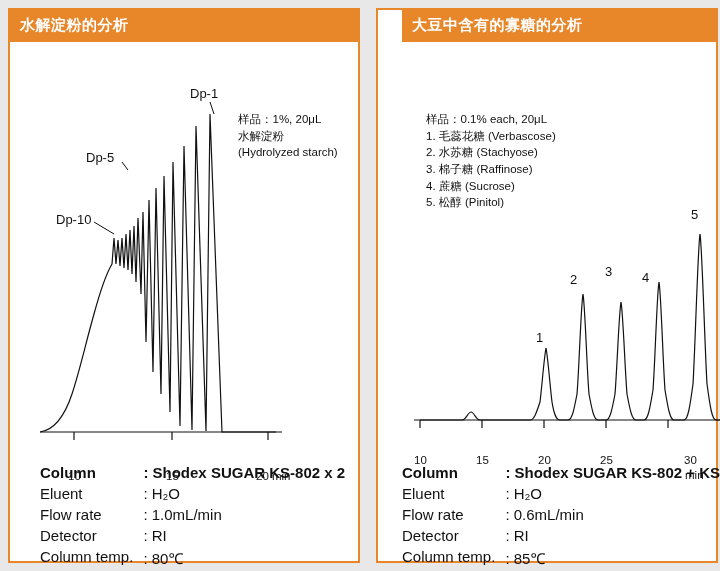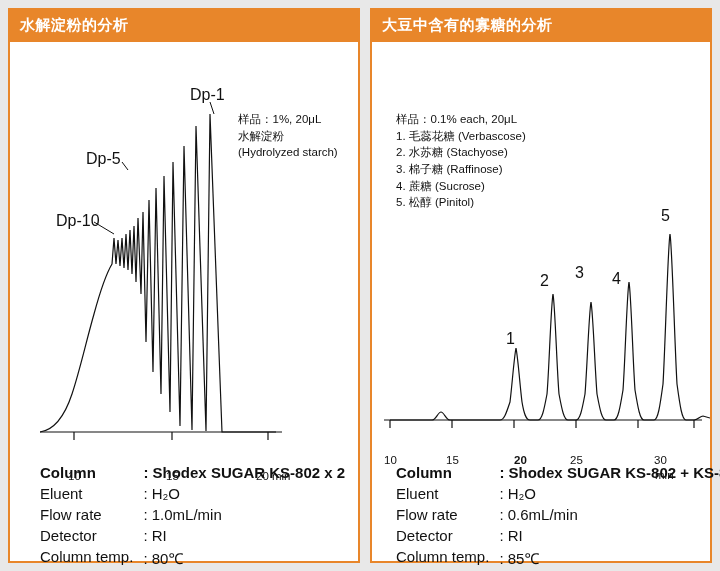--- a/index.html
+++ b/index.html
@@ -4,33 +4,33 @@
 <style>
   html,body{margin:0;padding:0;}
   body{
     width:720px;height:571px;
     background:#e8e8e8;
     font-family:"Liberation Sans", sans-serif;
     overflow:hidden;
   }
   .wrap{
     display:flex;
-    gap:10px;
+    gap:16px;
     padding:8px 8px;
     box-sizing:border-box;
     width:720px;height:571px;
   }
   .panel{
     background:#ffffff;
     border:2px solid #e8862a;
     box-sizing:border-box;
     position:relative;
   }
   .panel.left{width:352px;}
-  .panel.right{width:342px;}
+  .panel.right{width:342px;padding-left:24px;}
   .panel-title{
     background:#e8862a;
     color:#ffffff;
     font-size:15px;
     font-weight:bold;
     padding:6px 10px 7px 10px;
     letter-spacing:0.5px;
   }
   .chart-area{position:relative;}
   .note{
@@ -38,21 +38,21 @@
     font-size:11.5px;
     color:#111;
     line-height:1.45;
     white-space:pre-line;
     margin-top:25px;
   }
   .note-left{left:228px;top:44px;}
   .note-right{left:24px;top:44px;}
   .pk-label{
     position:absolute;
-    font-size:16px;
+    font-size:13px;
     color:#111;
   }
   .axis-num{
     position:absolute;
     font-size:11.5px;
     color:#111;
   }
   table.specs{
     border-collapse:collapse;
     font-size:15px;
@@ -206,21 +206,21 @@
         <line x1="18" y1="378" x2="18" y2="386" stroke="#111" stroke-width="1.2"></line>
         <line x1="80" y1="378" x2="80" y2="386" stroke="#111" stroke-width="1.2"></line>
         <line x1="142" y1="378" x2="142" y2="386" stroke="#111" stroke-width="1.2"></line>
         <line x1="204" y1="378" x2="204" y2="386" stroke="#111" stroke-width="1.2"></line>
         <line x1="266" y1="378" x2="266" y2="386" stroke="#111" stroke-width="1.2"></line>
         <line x1="322" y1="378" x2="322" y2="386" stroke="#111" stroke-width="1.2"></line>
       </svg>
 
       <div class="axis-num" style="left:12px;top:412px;">10</div>
       <div class="axis-num" style="left:74px;top:412px;">15</div>
-      <div class="axis-num" style="left:142px;top:412px;font-weight:bold;">20</div>
+      <div class="axis-num" style="left:136px;top:412px;">20</div>
       <div class="axis-num" style="left:198px;top:412px;">25</div>
       <div class="axis-num" style="left:282px;top:412px;">30</div>
       <div class="axis-num" style="left:283px;top:427px;">min</div>
     </div>
 
     <table class="specs specs-right">
       <tbody>
           <tr class="hdr">
         <td class="k">Column</td>
         <td class="v">: Shodex SUGAR KS-802 + KS-801</td>

